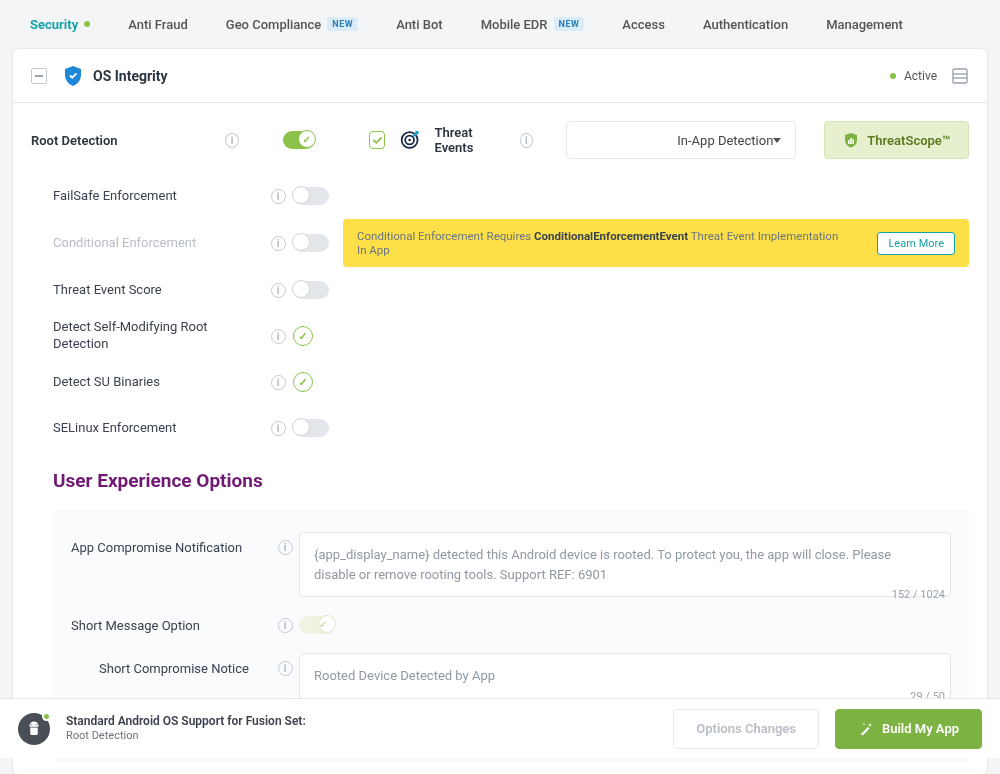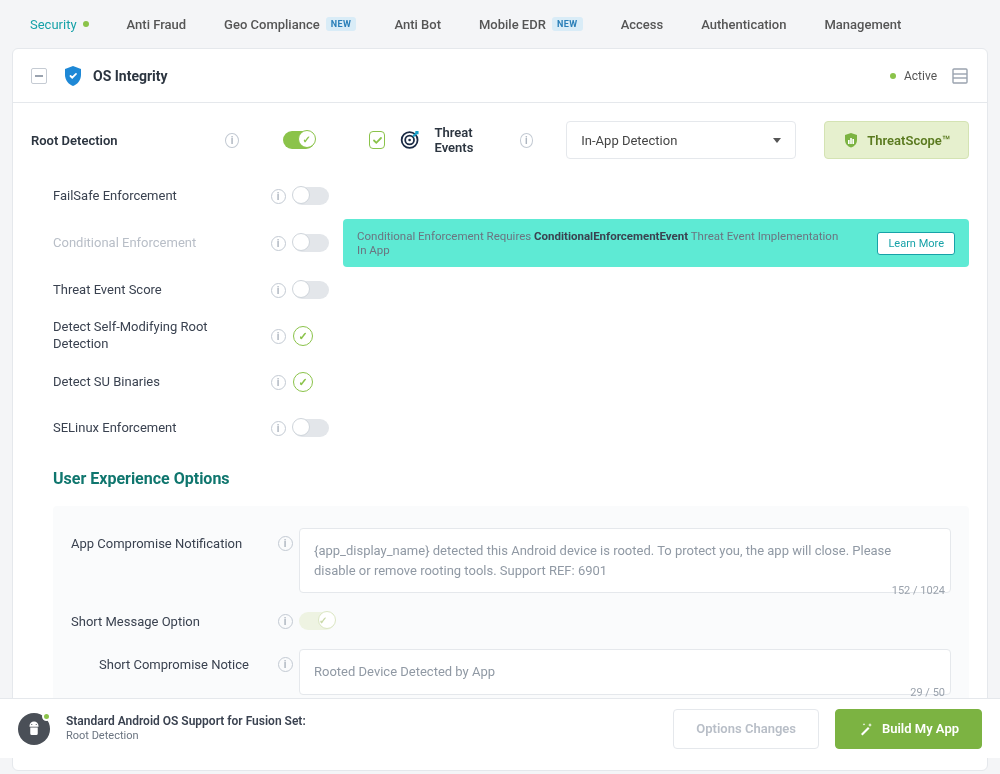--- a/index.html
+++ b/index.html
@@ -11,42 +11,42 @@
     --border:#e5e8ec;
     --bg:#f4f5f7;
     --light:#fafbfc;
   }
   *{box-sizing:border-box;font-family:-apple-system,BlinkMacSystemFont,"Segoe UI",Roboto,Arial,sans-serif;}
   body{margin:0;background:var(--bg);color:var(--text);font-size:13px;width:1000px;}
   
   
   .topnav{display:flex;align-items:center;height:48px;padding:0 30px;gap:38px;}
   .topnav .tab{color:#555;font-weight:500;font-size:13px;cursor:pointer;display:flex;align-items:center;gap:6px;}
-  .topnav .tab.active{color:var(--teal);font-weight:400;text-align:center;}
+  .topnav .tab.active{color:var(--teal);font-weight:700;text-align:center;}
   .dot{width:6px;height:6px;border-radius:50%;background:var(--green);display:inline-block;}
   .badge-new{background:#d9ecf7;color:#2a7fb8;font-size:9px;font-weight:700;padding:2px 5px;border-radius:3px;letter-spacing:.5px;}
   
   
   .panel{background:#fff;border:1px solid var(--border);border-radius:6px;margin:0 12px 20px 12px;padding-bottom:2px;}
   .panel-header{display:flex;align-items:center;height:54px;padding:0 18px;border-bottom:1px solid var(--border);}
   .collapse-icon{width:16px;height:16px;border:1px solid #c5cbd3;border-radius:2px;display:flex;align-items:center;justify-content:center;color:#9aa3af;margin-right:14px;cursor:pointer;}
   .collapse-icon svg{width:10px;height:10px;}
   .shield-icon{width:24px;height:24px;margin-right:8px;color:#1e88d6;}
   .panel-title{font-weight:700;font-size:14px;color:#2c3540;}
   .panel-header .spacer{flex:1;}
   .status{display:flex;align-items:center;gap:8px;font-size:12px;color:#555;margin-right:14px;}
   .grid-icon{width:18px;height:18px;color:#9aa3af;cursor:pointer;}
   
   
   .toprow{display:flex;align-items:center;padding:18px 18px 10px 18px;gap:14px;}
   .label-strong{font-weight:600;color:#2c3540;font-size:13px;}
   .info-icon{width:15px;height:15px;border:1.5px solid #c3cad3;border-radius:50%;display:inline-flex;align-items:center;justify-content:center;color:#aeb6c0;font-size:10px;font-weight:bold;cursor:pointer;}
   .threat-check{width:18px;height:18px;border:1.5px solid var(--green);border-radius:4px;display:flex;align-items:center;justify-content:center;color:var(--green);}
   .target-icon{width:24px;height:24px;}
-  .select{border:1px solid var(--border);border-radius:4px;height:38px;display:flex;align-items:center;padding:0 14px;min-width:230px;justify-content:space-between;cursor:pointer;font-size:13px;color:#444;}
+  .select{border:1px solid var(--border);border-radius:4px;height:38px;display:flex;align-items:center;padding:0 14px;min-width:230px;justify-content:flex-end;cursor:pointer;font-size:13px;color:#444;}
   .caret{width:0;height:0;border-left:4px solid transparent;border-right:4px solid transparent;border-top:5px solid #555;}
   .threatscope-btn{background:#e6f0ce;border:1px solid #d4e3b3;color:#5a7a1f;height:38px;border-radius:4px;padding:0 18px;display:flex;align-items:center;gap:8px;font-weight:600;font-size:13px;cursor:pointer;}
   
   
   .settings{padding:4px 18px;}
   .row{display:flex;align-items:center;min-height:46px;}
   .row .lbl-col{width:232px;padding-left:22px;font-size:13px;color:#3a4250;line-height:1.3;}
   .row.disabled .lbl-col{color:#b8bec7;}
   .row .info-col{width:30px;display:flex;justify-content:center;}
   .row .ctrl-col{width:50px;display:flex;justify-content:flex-start;}
@@ -60,25 +60,25 @@
   .toggle.on{background:var(--green);}
   .toggle.on .knob{right:-1px;border:1.5px solid var(--green);display:flex;align-items:center;justify-content:center;}
   .toggle.on .knob::after{content:"✓";color:var(--green);font-size:10px;font-weight:bold;}
   .toggle.on-dim{background:#eef3e2;}
   .toggle.on-dim .knob{right:-1px;border:1.5px solid #dbe6c3;}
   .toggle.on-dim .knob::after{content:"✓";color:#c9d9a8;font-size:10px;font-weight:bold;}
   
   .check-circle{width:20px;height:20px;border:1.5px solid var(--green);border-radius:50%;display:flex;align-items:center;justify-content:center;color:var(--green);cursor:pointer;}
   .check-circle::after{content:"✓";font-size:11px;font-weight:bold;}
   
-  .note-box{background:#5eead4;border-radius:4px;padding:10px 14px;font-size:11.5px;color:#6b7480;display:flex;align-items:center;gap:24px;flex:1;}
+  .note-box{background:#fde047;border-radius:4px;padding:10px 14px;font-size:11.5px;color:#6b7480;display:flex;align-items:center;gap:24px;flex:1;}
   .note-box b{color:#3a4250;}
   .learn-more{border:1px solid var(--teal);color:var(--teal);font-size:11px;padding:4px 10px;border-radius:3px;cursor:pointer;background:#fff;white-space:nowrap;margin-left:9px;}
   
-  .section-title{font-weight:700;font-size:16px;color:#0f766e;padding:18px 0 8px 22px;}
+  .section-title{font-weight:700;font-size:19px;color:#701a75;padding:18px 0 8px 22px;}
   
   
   .ux{background:var(--light);border-radius:4px;margin:6px 18px 10px 40px;padding:14px 18px;}
   .ux .urow{display:flex;align-items:flex-start;min-height:50px;padding:8px 0;}
   .ux .ulbl{width:200px;font-size:13px;color:#3a4250;padding-top:8px;}
   .ux .uinfo{width:28px;display:flex;justify-content:center;padding-top:8px;}
   .ux .ucontent{flex:1;position:relative;}
   .textarea{background:#fff;border:1px solid var(--border);border-radius:4px;padding:12px 14px;color:#9099a4;font-size:13px;line-height:1.5;min-height:42px;}
   .textarea.indent{margin-left:0;}
   .counter{position:absolute;right:6px;bottom:-4px;font-size:11px;color:#9aa2ac;}

